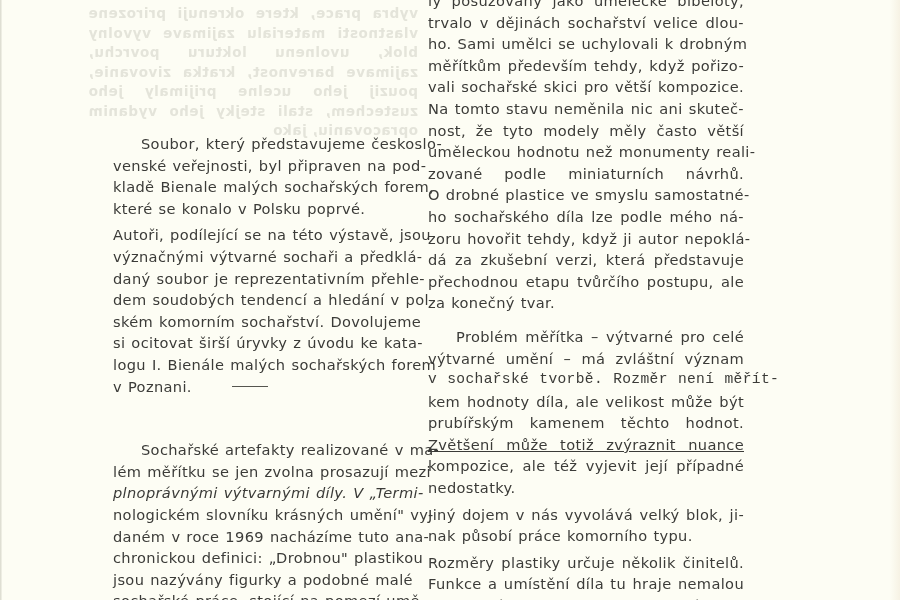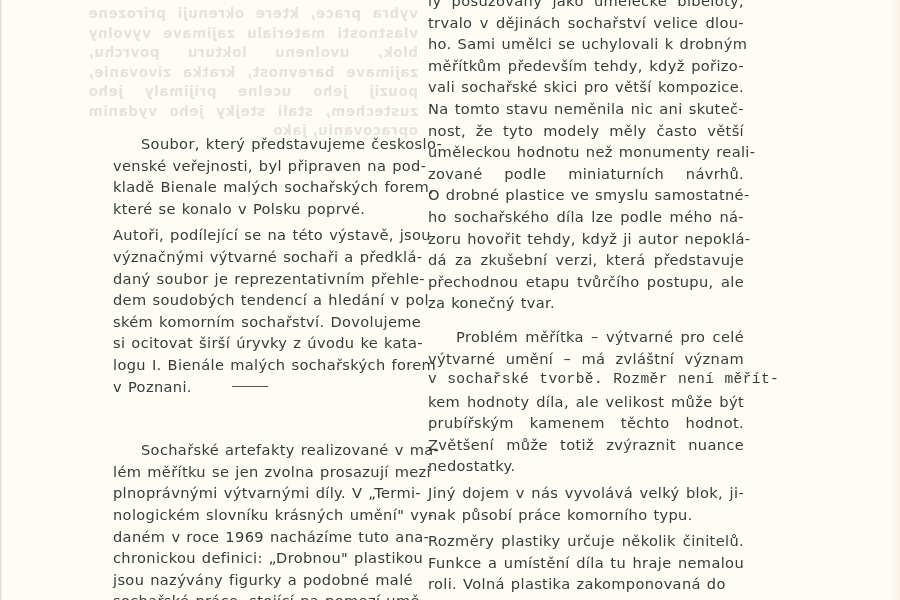--- a/index.html
+++ b/index.html
@@ -71,21 +71,21 @@
       <span class="line">dem soudobých tendencí a hledání v pol-</span>
       <span class="line">ském komorním sochařství. Dovolujeme</span>
       <span class="line">si ocitovat širší úryvky z úvodu ke kata-</span>
       <span class="line">logu I. Bienále malých sochařských forem</span>
       <span class="line last">v Poznani.</span>
     </div>
   <div style="height:42px"></div>
   <div class="para indent">
       <span class="line">Sochařské artefakty realizované v ma-</span>
       <span class="line" style="margin-left: -28px;">lém měřítku se jen zvolna prosazují mezi</span>
-      <span class="line" style="margin-left: -28px;">plnoprávnými výtvarnými díly. V „Termi-</span>
+      <span class="line" style="margin-left: -28px; font-style: italic;">plnoprávnými výtvarnými díly. V „Termi-</span>
       <span class="line" style="margin-left: -28px;">nologickém slovníku krásných umění" vy-</span>
       <span class="line" style="margin-left: -28px;">daném v roce 1969 nacházíme tuto ana-</span>
       <span class="line" style="margin-left: -28px;">chronickou definici: „Drobnou" plastikou</span>
       <span class="line" style="margin-left: -28px;">jsou nazývány figurky a podobné malé</span>
       <span class="line last" style="margin-left: -28px;">sochařské práce, stojící na pomezí umě-</span>
     </div>
 </div>
 
 <div class="separator"></div>
 
@@ -107,21 +107,22 @@
       <span class="line">přechodnou etapu tvůrčího postupu, ale</span>
       <span class="line last">za konečný tvar.</span>
     </div>
   <div class="gap-lg"></div>
   <div class="para indent">
       <span class="line">Problém měřítka – výtvarné pro celé</span>
       <span class="line" style="margin-left: -28px;">výtvarné umění – má zvláštní význam</span>
       <span class="line" style="margin-left: -28px; font-family: Liberation Mono, monospace;">v sochařské tvorbě. Rozměr není měřít-</span>
       <span class="line" style="margin-left: -28px;">kem hodnoty díla, ale velikost může být</span>
       <span class="line" style="margin-left: -28px;">prubířským kamenem těchto hodnot.</span>
-      <span class="line" style="margin-left: -28px;">Zvětšení může totiž zvýraznit nuance</span>
+      <span class="line" style="margin-left: -28px; text-decoration: underline;">Zvětšení může totiž zvýraznit nuance</span>
+      <span class="line" style="margin-left: -28px;">kompozice, ale též vyjevit její případné</span>
       <span class="line last" style="margin-left: -28px;">nedostatky.</span>
     </div>
   <div class="gap"></div>
   <div class="para">
       <span class="line">Jiný dojem v nás vyvolává velký blok, ji-</span>
       <span class="line last">nak působí práce komorního typu.</span>
     </div>
   <div class="gap"></div>
   <div class="para">
       <span class="line">Rozměry plastiky určuje několik činitelů.</span>

